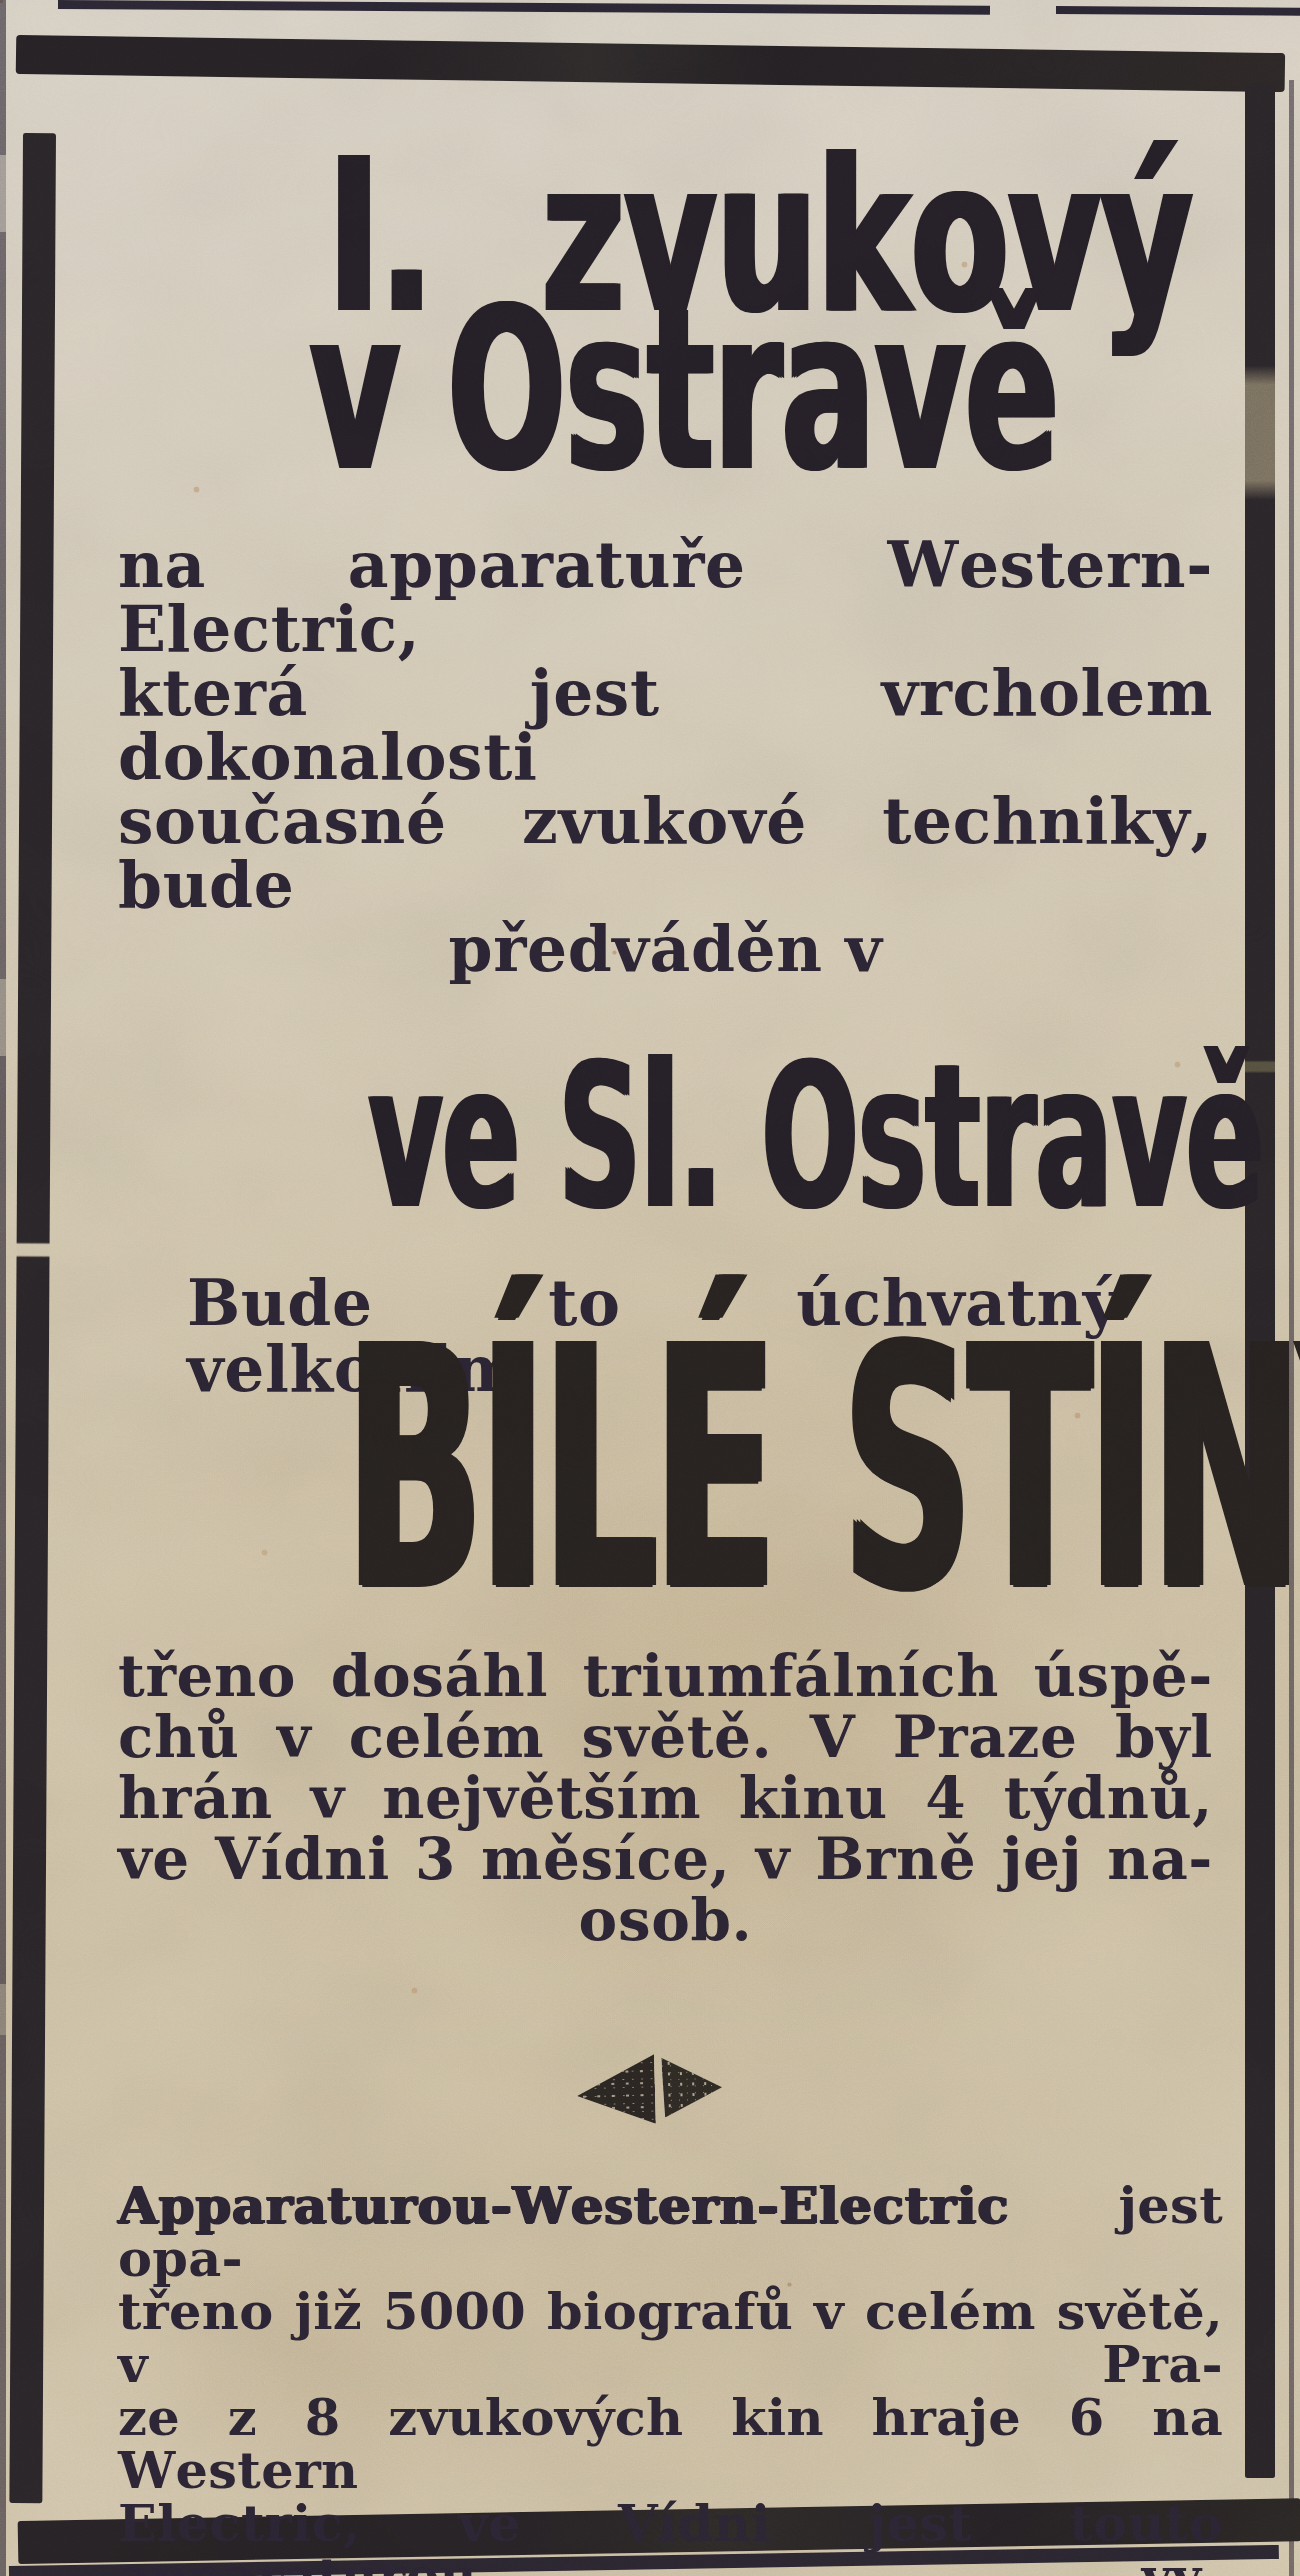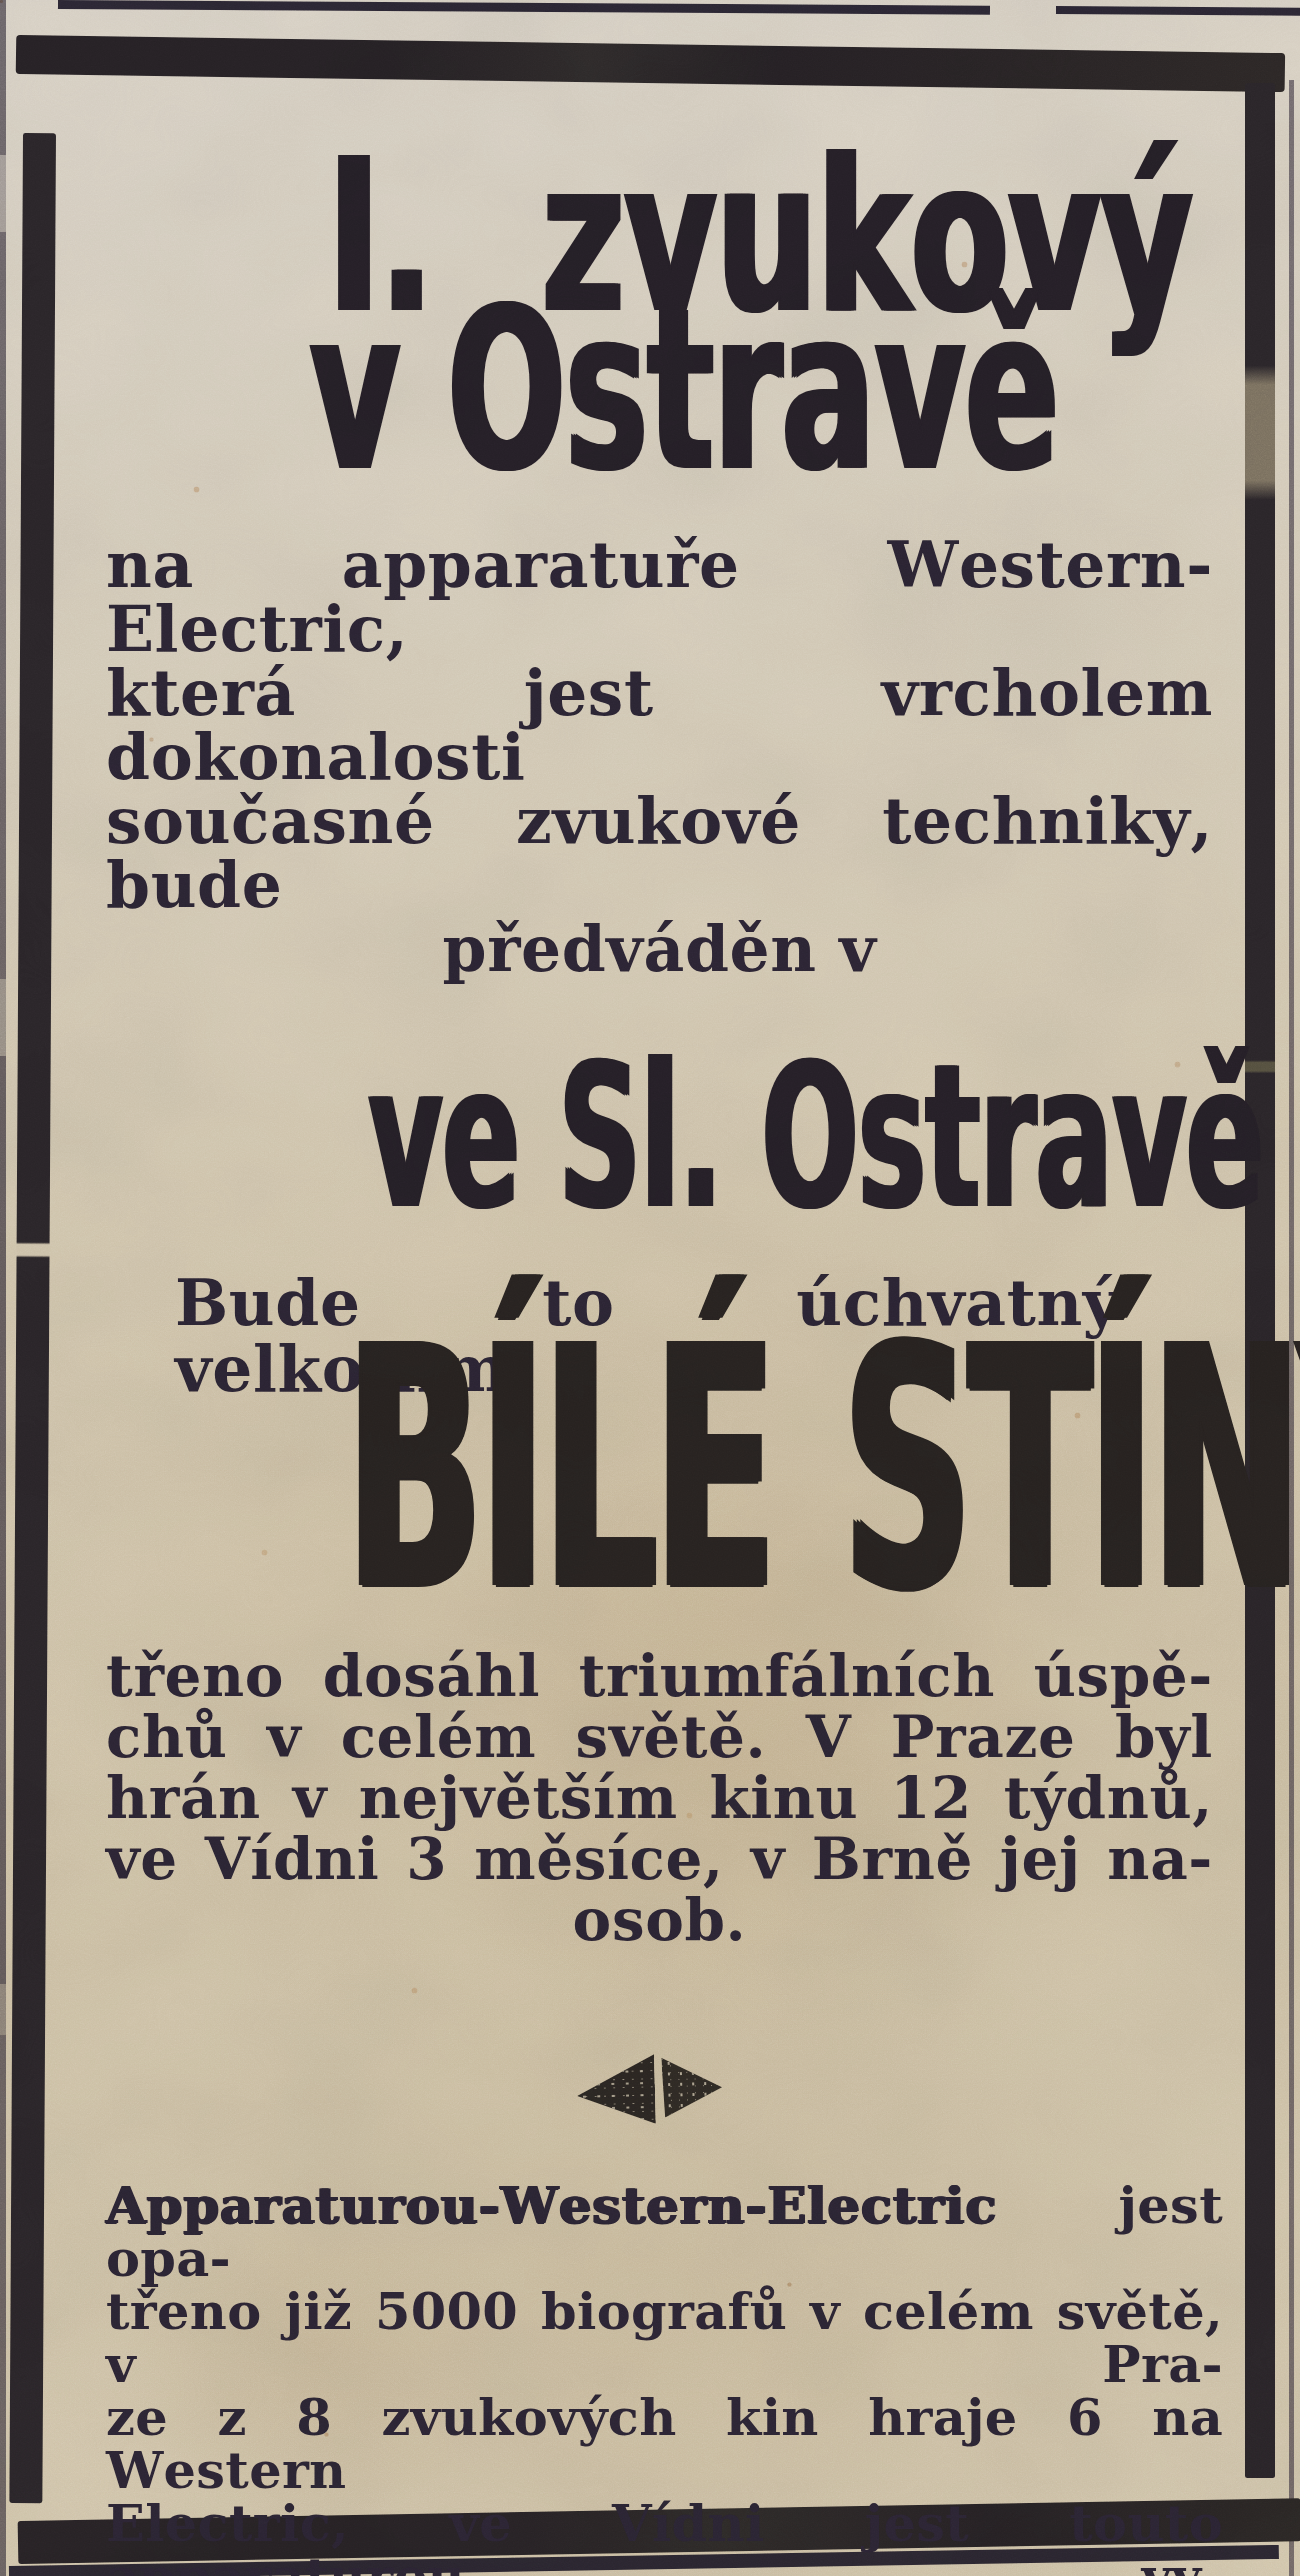--- a/index.html
+++ b/index.html
@@ -52,21 +52,21 @@
   .v2>span{font-size:200px;letter-spacing:-0.6px;
     transform:translateX(31px) scaleX(.57);
     text-shadow:3.8px 0 0 currentColor,-3.8px 0 0 currentColor;}
   .film{top:1302px;color:#272220;}
   .film>span{font-size:291px;letter-spacing:-6.3px;word-spacing:.06em;
     transform:translateX(15px) scale(.62,1.15);
     text-shadow:5.6px 0 0 currentColor,-5.6px 0 0 currentColor,0 1.9px 0 currentColor;}
   
   .par{position:absolute;font-family:"DejaVu Serif","Liberation Serif",serif;
     font-weight:700;color:#2b2433;}
-  .par .pl{text-align:justify;text-align-last:justify;}
+  .par .pl{text-align:justify;text-align-last:justify;margin-left:12px;}
   .par .pl.c{text-align:center;text-align-last:center;}
   .intro{left:106px;top:533px;width:1107px;font-size:63px;line-height:64px;letter-spacing:0.6px;}
   .tagline{left:175px;top:1270px;width:945px;font-size:63px;line-height:66px;letter-spacing:0.6px;}
   .success{left:106px;top:1646px;width:1107px;font-size:58px;line-height:61px;letter-spacing:0.6px;}
   .apparatus{left:106px;top:2179px;width:1117px;font-size:51px;line-height:53px;letter-spacing:0.3px;}
   .lead{letter-spacing:0.9px;text-shadow:1.6px 0 0 currentColor,-0.9px 0 0 currentColor,0 0.6px 0 currentColor;}
   
   .ornament{position:absolute;left:577px;top:2053px;width:144px;height:71px;transform:rotate(-1.5deg);}
   .orn-l{position:absolute;left:0;top:0;width:78px;height:71px;background:#2b2622;
     background-image:radial-gradient(rgba(206,195,172,.75) 13%,rgba(206,195,172,0) 15%),
@@ -137,21 +137,21 @@
     <div class="pl">Bude to úchvatný velkofilm</div>
   </div>
 
   <div class="disp film">
     <span>BÍLÉ STÍNY</span>
   </div>
 
   <div class="par success">
     <div class="pl">třeno dosáhl triumfálních úspě-</div>
     <div class="pl">chů v celém světě. V Praze byl</div>
-    <div class="pl">hrán v největším kinu 12 týdnů,</div>
+    <div class="pl">hrán v největším kinu 4 týdnů,</div>
     <div class="pl">ve Vídni 3 měsíce, v Brně jej na-</div>
     <div class="pl c">osob.</div>
   </div>
 
   <div class="ornament">
     <div class="orn-l"></div>
     <div class="orn-r"></div>
   </div>
 
   <div class="par apparatus">

